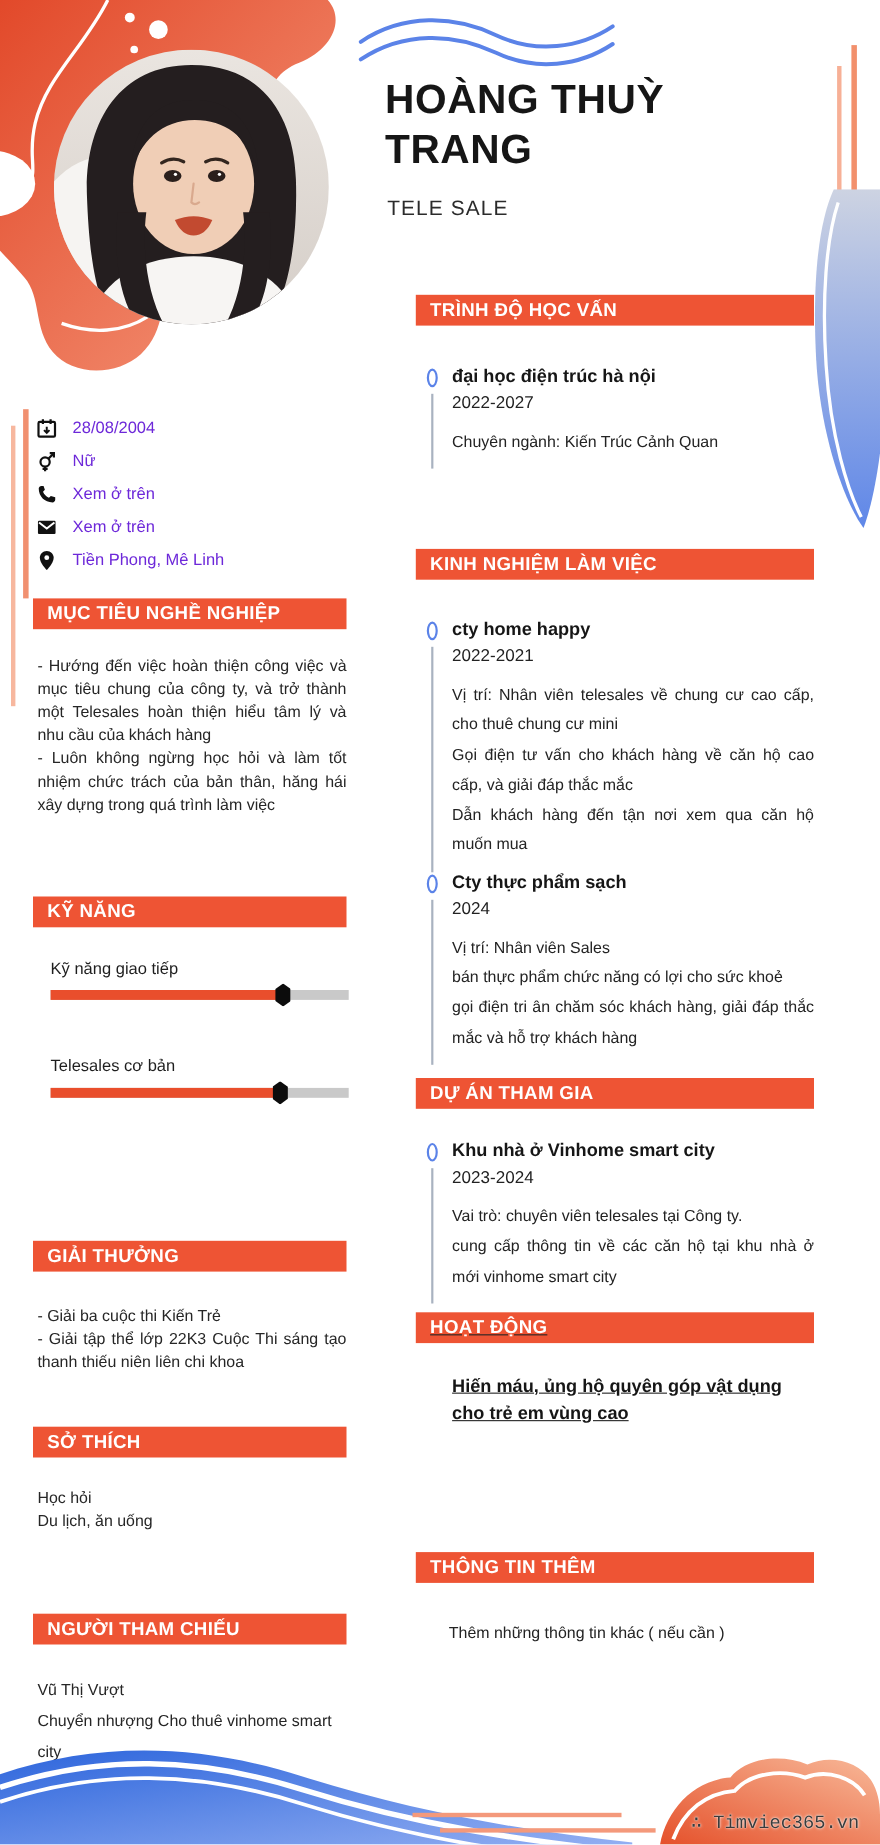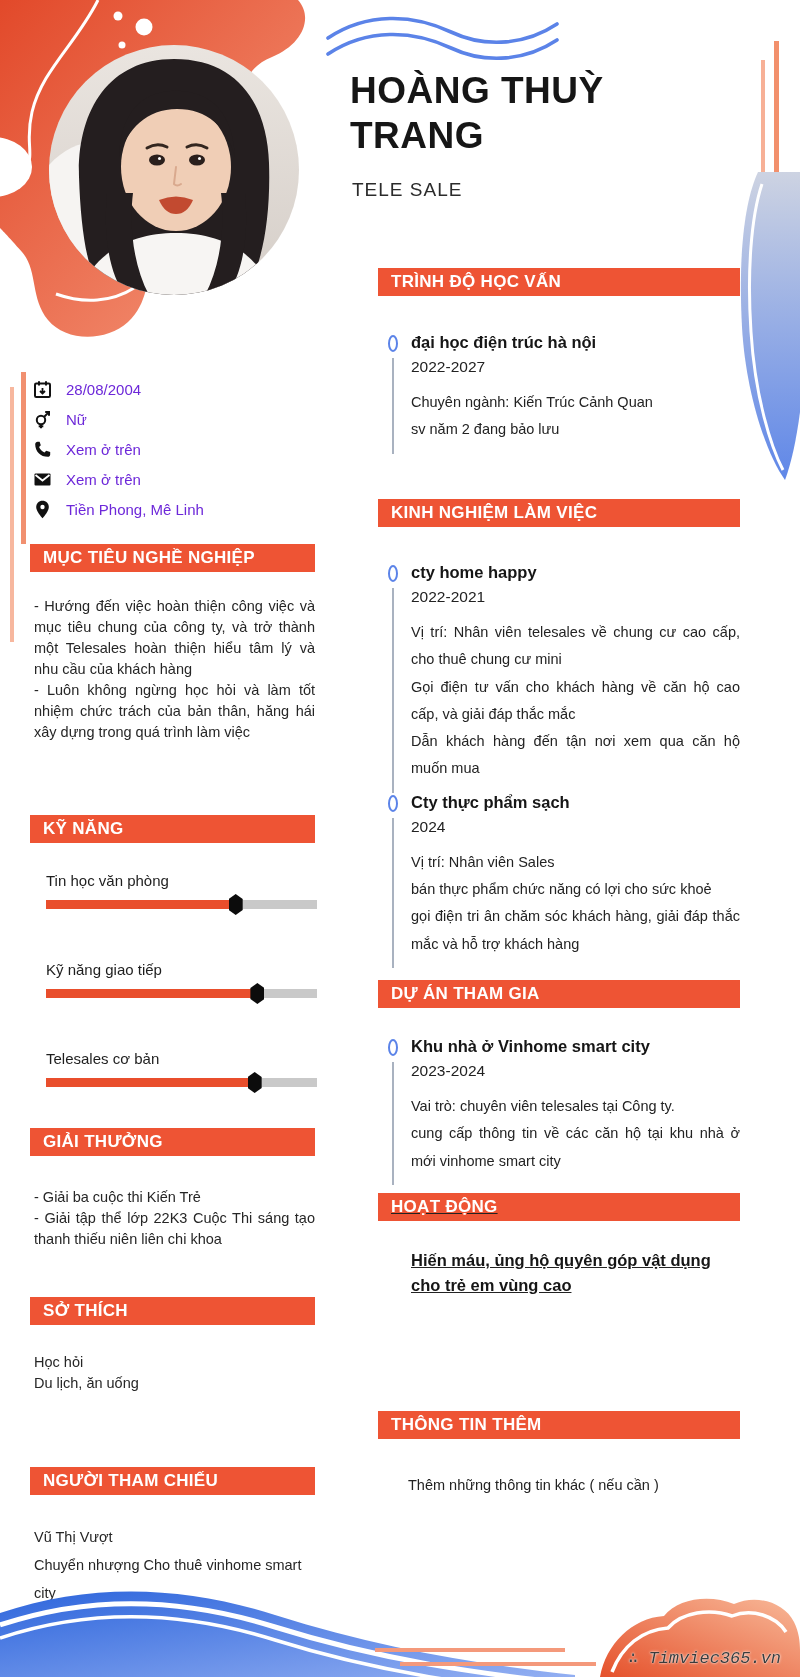--- a/index.html
+++ b/index.html
@@ -41,21 +41,21 @@
   
   .name{position:absolute;left:350px;top:68px;width:300px;font-size:37px;font-weight:bold;
         color:#161616;line-height:45px;letter-spacing:.5px;}
   .jobtitle{position:absolute;left:352px;top:179px;font-size:19px;color:#2b2b2b;letter-spacing:1px;}
 
   
   .vline{position:absolute;}
   .photo{position:absolute;left:49px;top:45px;width:250px;height:250px;border-radius:50%;
          overflow:hidden;z-index:3;}
   .brand{position:absolute;left:628px;top:1647px;z-index:5;font-family:"Liberation Mono",monospace;
-         font-size:17px;color:#3b3b3b;text-shadow:0 0 3px #ffffff,0 0 1px #ffffff;white-space:nowrap;font-style:italic;}
+         font-size:17px;color:#3b3b3b;text-shadow:0 0 3px #ffffff,0 0 1px #ffffff;white-space:nowrap;}
   svg.deco{position:absolute;display:block;}
 </style>
 </head>
 <body>
 
 <div class="page">
 
   <svg class="deco" style="left:0;top:0" width="340" height="350" viewBox="0 0 340 350">
     <defs>
       <linearGradient id="gBlob" x1="0" y1="0" x2="1" y2="1">
@@ -171,28 +171,20 @@
     <div class="lbody just" style="margin:24px 0 0 4px;width:281px;">
       <div>- Hướng đến việc hoàn thiện công việc và mục tiêu chung của công ty, và trở thành một Telesales hoàn thiện hiểu tâm lý và nhu cầu của khách hàng</div>
       <div>- Luôn không ngừng học hỏi và làm tốt nhiệm chức trách của bản thân, hăng hái xây dựng trong quá trình làm việc</div>
     </div>
   </div>
 
   <div class="lsec" style="top:815px;">
     <div class="sec-header">KỸ NĂNG</div>
     <div style="padding-top:29px;">
       <div class="skill">
-        <div class="skill-label">Tin học văn phòng</div>
-        <div class="bar">
-          <div class="bar-fill" style="width: 70%;">
-              <div class="thumb"></div>
-            </div>
-        </div>
-      </div>
-      <div class="skill">
         <div class="skill-label">Kỹ năng giao tiếp</div>
         <div class="bar">
           <div class="bar-fill" style="width: 78%;">
               <div class="thumb"></div>
             </div>
         </div>
       </div>
       <div class="skill">
         <div class="skill-label">Telesales cơ bản</div>
         <div class="bar">
@@ -230,21 +222,20 @@
   </div>
 
   <div class="rsec" style="top:268px;">
     <div class="sec-header">TRÌNH ĐỘ HỌC VẤN</div>
     <div style="padding-top:36px;">
       <div class="entry tl">
         <div class="e-title">đại học điện trúc hà nội</div>
         <div class="e-period">2022-2027</div>
         <div class="e-details">
           <div>Chuyên ngành: Kiến Trúc Cảnh Quan</div>
-          <div>sv năm 2 đang bảo lưu</div>
         </div>
       </div>
     </div>
   </div>
 
   <div class="rsec" style="top:499px;">
     <div class="sec-header">KINH NGHIỆM LÀM VIỆC</div>
     <div style="padding-top:35px;">
       <div class="entry tl">
         <div class="e-title">cty home happy</div>

